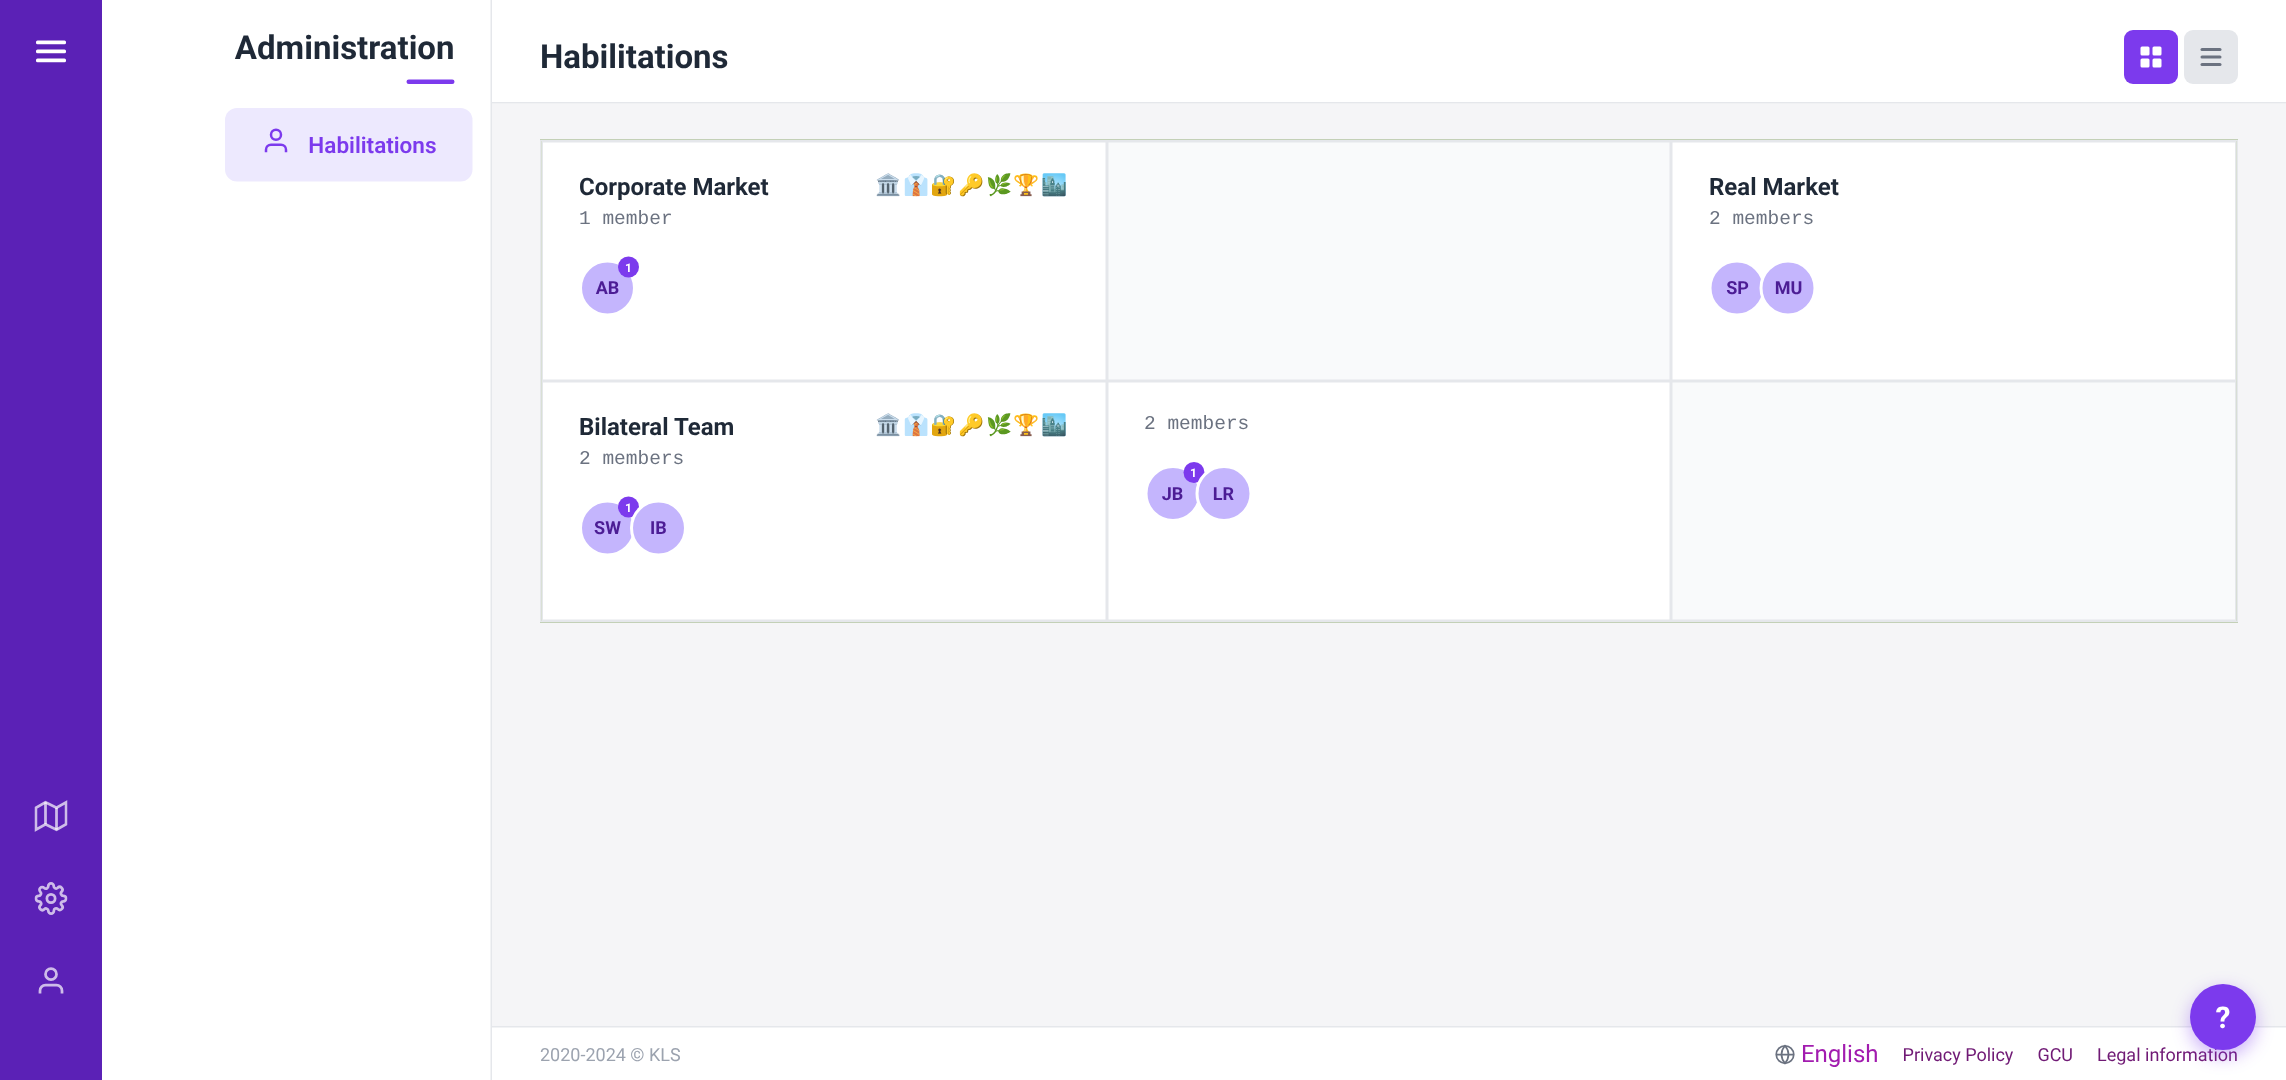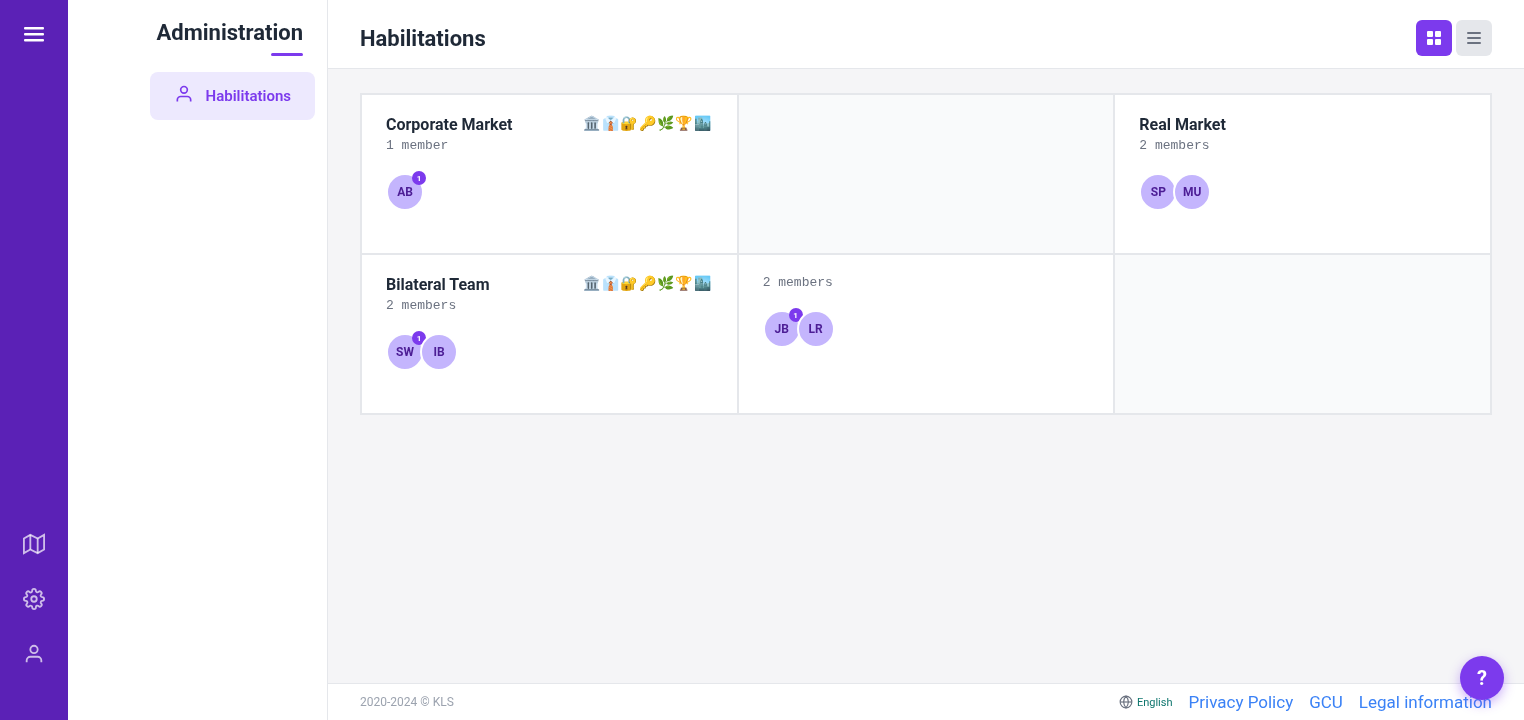--- a/index.html
+++ b/index.html
@@ -230,30 +230,30 @@
       justify-content: space-between;
       font-size: 12px;
       color: #9ca3af;
     }
     .footer-links {
       display: flex;
       align-items: center;
       gap: 16px;
     }
     .footer-links a {
-      color: #3b82f6;
+      color: #701a75;
       text-decoration: none;
-      font-size: 17px;
+      font-size: 12px;
     }
     .footer-lang {
       display: flex;
       align-items: center;
       gap: 4px;
-      color: #0f766e;
-      font-size: 11px;
+      color: #a21caf;
+      font-size: 16px;
     }
 
     
     .help-btn {
       position: fixed;
       bottom: 20px;
       right: 20px;
       width: 44px;
       height: 44px;
       border-radius: 50%;

